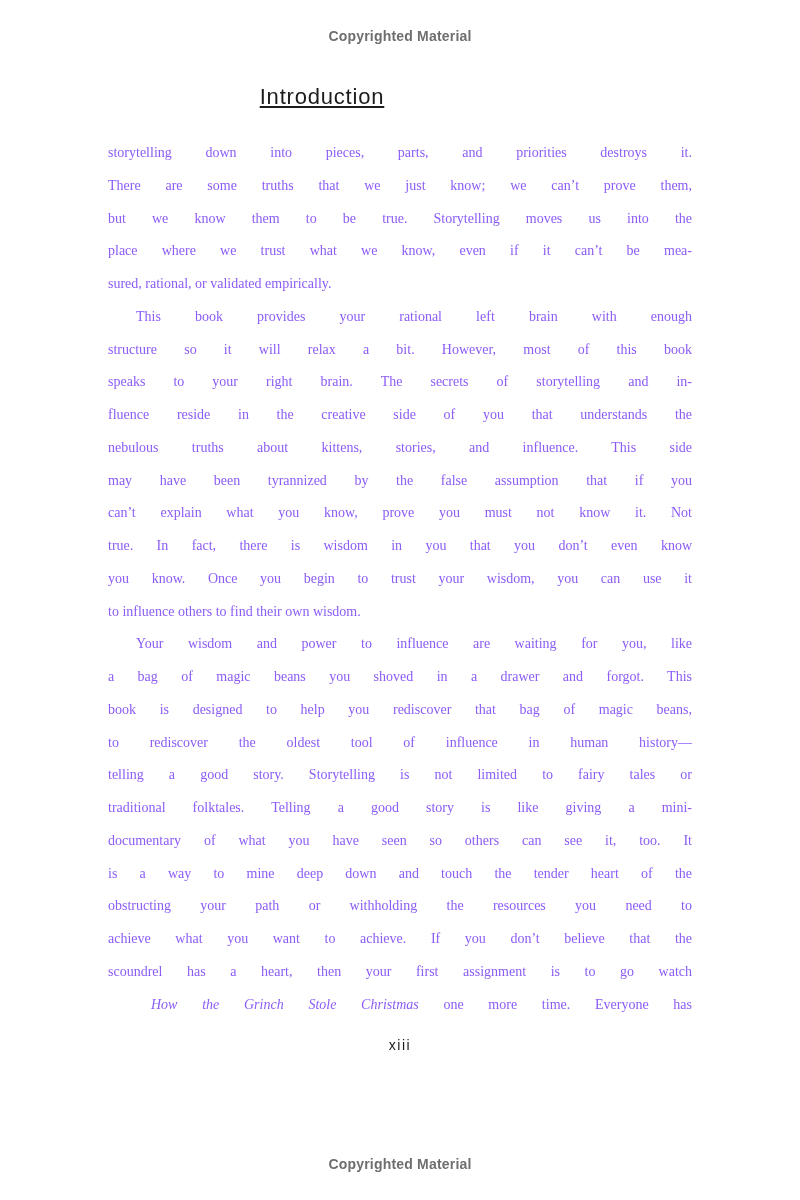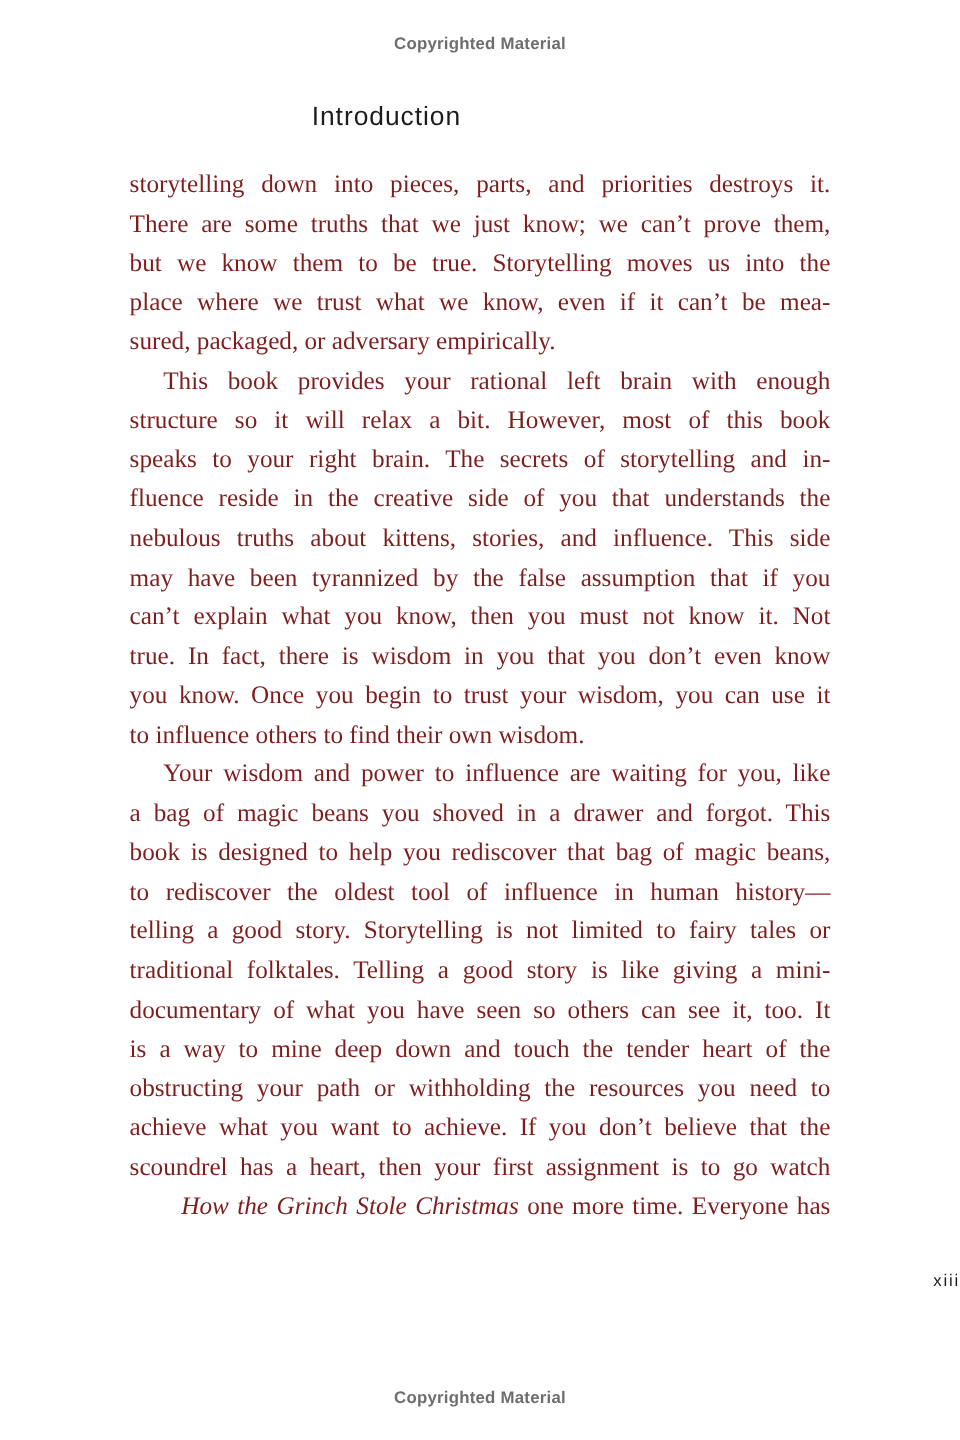--- a/index.html
+++ b/index.html
@@ -37,79 +37,80 @@
     top: 84px;
     left: 0;
     width: 644px;
     margin: 0;
     text-align: center;
     font-family: "Liberation Sans", sans-serif;
     font-size: 22px;
     font-weight: 400;
     letter-spacing: 0.8px;
     color: #1c1c1c;
+    text-decoration: underline;
   }
   .textblock {
     position: absolute;
     top: 137px;
     left: 108px;
     width: 584px;
-    font-size: 21px;
+    font-size: 14px;
     line-height: 32.75px;
-    color: #7f1d1d;
+    color: #8b5cf6;
   }
   .line {
     height: 32.75px;
     white-space: normal;
     text-align: left;
     hyphens: none;
   }
   .line.j {
     text-align: justify;
     text-align-last: justify;
   }
   .line.ind {
     padding-left: 28px;
     font-family: Liberation Serif, serif;
   }
   .line.ind.j { width: 556px; }
   .it { font-style: italic; margin-left: 43px; }
   .pagenum {
     position: absolute;
-    top: 1059px;
+    top: 1037px;
     left: 0;
     width: 800px;
-    text-align: right;
+    text-align: center;
     font-family: "Liberation Sans", sans-serif;
     font-size: 14px;
     letter-spacing: 1.5px;
     color: #1c1c1c;
   }
 </style>
 </head>
 <body>
 
 <div class="page">
   <div class="notice top">Copyrighted Material</div>
 
   <h1 class="heading">Introduction</h1>
 
   <div class="textblock">
       <div class="line j"><span>storytelling down into pieces, parts, and priorities destroys it.</span></div>
       <div class="line j"><span>There are some truths that we just know; we can’t prove them,</span></div>
       <div class="line j"><span>but we know them to be true. Storytelling moves us into the</span></div>
       <div class="line j"><span>place where we trust what we know, even if it can’t be mea-</span></div>
-      <div class="line"><span>sured, packaged, or adversary empirically.</span></div>
+      <div class="line"><span>sured, rational, or validated empirically.</span></div>
       <div class="line j ind"><span>This book provides your rational left brain with enough</span></div>
       <div class="line j"><span>structure so it will relax a bit. However, most of this book</span></div>
       <div class="line j"><span>speaks to your right brain. The secrets of storytelling and in-</span></div>
       <div class="line j"><span>fluence reside in the creative side of you that understands the</span></div>
       <div class="line j"><span>nebulous truths about kittens, stories, and influence. This side</span></div>
       <div class="line j"><span>may have been tyrannized by the false assumption that if you</span></div>
-      <div class="line j"><span>can’t explain what you know, then you must not know it. Not</span></div>
+      <div class="line j"><span>can’t explain what you know, prove you must not know it. Not</span></div>
       <div class="line j"><span>true. In fact, there is wisdom in you that you don’t even know</span></div>
       <div class="line j"><span>you know. Once you begin to trust your wisdom, you can use it</span></div>
       <div class="line"><span>to influence others to find their own wisdom.</span></div>
       <div class="line j ind"><span>Your wisdom and power to influence are waiting for you, like</span></div>
       <div class="line j"><span>a bag of magic beans you shoved in a drawer and forgot. This</span></div>
       <div class="line j"><span>book is designed to help you rediscover that bag of magic beans,</span></div>
       <div class="line j"><span>to rediscover the oldest tool of influence in human history—</span></div>
       <div class="line j"><span>telling a good story. Storytelling is not limited to fairy tales or</span></div>
       <div class="line j"><span>traditional folktales. Telling a good story is like giving a mini-</span></div>
       <div class="line j"><span>documentary of what you have seen so others can see it, too. It</span></div>

